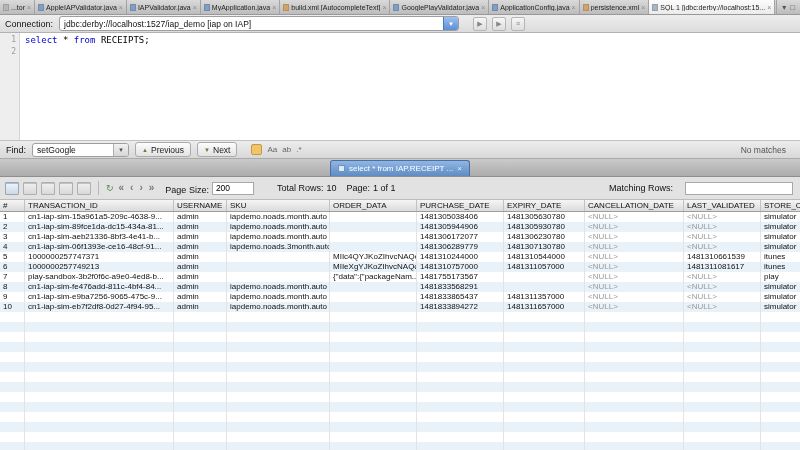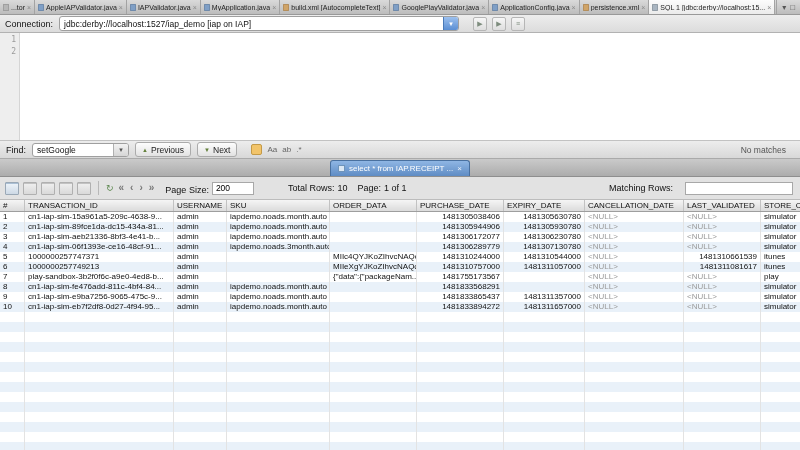--- a/index.html
+++ b/index.html
@@ -81,35 +81,35 @@
     box-shadow:inset 0 3px 0 -2px #aabfd4, inset 0 6px 0 -5px #aabfd4;}
   .rt-icon.dim{border-color:#b0b0b0;background:linear-gradient(#f0f0f0,#d9d9d9);
     box-shadow:inset 0 3px 0 -2px #c2c2c2, inset 0 6px 0 -5px #c2c2c2;}
   .rt-sep{width:1px;height:14px;background:#b8b8b8;margin:0 3px;}
   .rt-refresh{font-size:9px;color:#5f8a52;line-height:1;}
   .pg{font-size:10px;color:#777;font-weight:bold;line-height:1;padding:0 1px;}
   .rt-label{font-size:9px;color:#111;}
   .rt-value{font-size:9px;color:#111;}
   .rt-input{height:13px;border:1px solid #a8a8a8;background:#fff;font-size:8.5px;padding:0 3px;
     font-family:"Liberation Sans","DejaVu Sans",sans-serif;box-sizing:border-box;}
-  #page-size-input{width:42px;margin-right:24px;}
+  #page-size-input{width:42px;margin-right:13px;}
   #matching-input{width:108px;}
   .rt-group{display:flex;align-items:flex-end;gap:3px;margin-left:6px;}
   .rt-right{margin-left:auto;display:flex;align-items:center;gap:12px;padding-right:2px;}
 
   
   .grid-wrap{flex:1;overflow:hidden;background:#fff;}
   table{border-collapse:collapse;table-layout:fixed;width:800px;}
   th{height:11px;background:linear-gradient(#f5f5f5,#dbdbdb);border-right:1px solid #c2c2c2;
     border-bottom:1px solid #9e9e9e;font-size:8px;font-weight:normal;color:#111;text-align:left;
     padding:0 3px;white-space:nowrap;overflow:hidden;}
   td{height:10px;line-height:10px;font-size:8px;color:#111;padding:0 3px;
     border-right:1px solid #e3e3e3;white-space:nowrap;overflow:hidden;}
   tr.alt{background:#e9f1f9;}
-  td.num{text-align:right;}
+  td.num{text-align:left;}
   td.nullv{color:#9a9a9a;}
 </style>
 </head>
 <body>
 
 <div class="app">
 
   <div class="tabbar">
     <div class="tab-strip" id="tab-strip">
         <div class="tab">
@@ -174,20 +174,23 @@
       <span class="mini-icon">▶</span>
       <span class="mini-icon">▶</span>
       <span class="mini-icon">≡</span>
     </div>
   </div>
 
   <div class="editor">
     <div class="gutter">
       <div class="ln">1</div>
       <div class="ln">2</div>
+    </div>
+    <div class="code">
+      <div class="code-line"><span class="kw">select</span><span> * </span><span class="kw">from</span><span> RECEIPTS;</span></div>
     </div>
   </div>
 
   <div class="findbar">
     <span class="find-label">Find:</span>
     <div class="combo find-combo">
       <span class="combo-text">setGoogle</span>
       <span class="combo-btn grey">▾</span>
     </div>
     <div class="find-btn">

